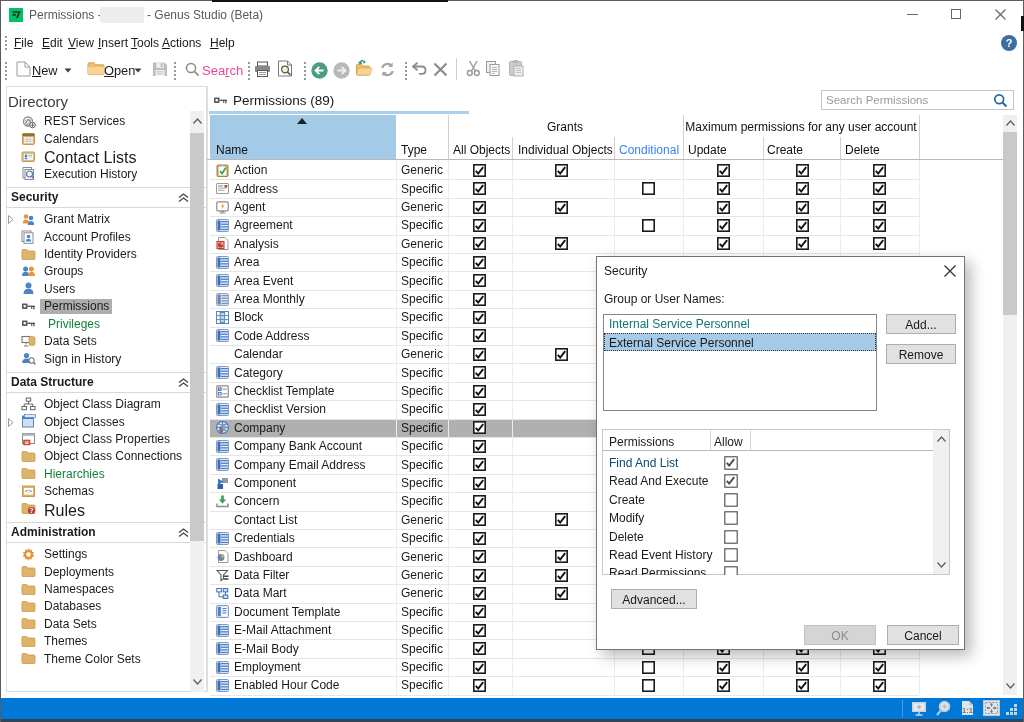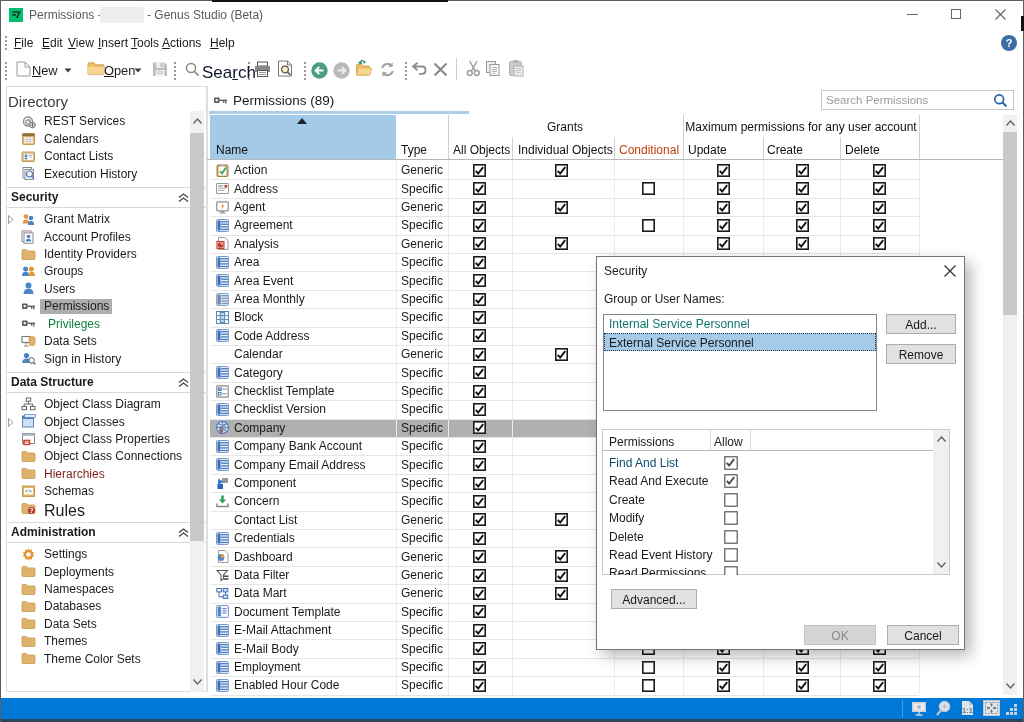--- a/index.html
+++ b/index.html
@@ -83,21 +83,21 @@
     <path d="M1 1.5 h11.5 l2.5 2.5 v11 h-14 z" fill="#bdbdbd"></path>
     <rect x="4.2" y="1.5" width="7.6" height="5.5" fill="#ededed"></rect>
     <rect x="8.6" y="2.3" width="2.2" height="3.8" fill="#bdbdbd"></rect>
     <rect x="3.6" y="9" width="9" height="6" fill="#ededed"></rect>
     <path d="M5 10.8 h6 M5 12.6 h6" stroke="#c6c6c6"></path>
   </svg>
 <svg class="abs" style="left:185px;top:62px" width="15" height="15">
     <circle cx="6" cy="6" r="4.6" fill="none" stroke="#8b8b8b" stroke-width="1.5"></circle>
     <path d="M9.4 9.4 L13.6 13.6" stroke="#8b8b8b" stroke-width="1.6"></path>
   </svg>
-<div class="txt" style="left:202px;top:63px;font-size:17px;color:#0f172a">Sea<u>r</u>ch</div>
+<div class="txt" style="left:202px;top:63px;font-size:13px;color:#ec4899">Sea<u>r</u>ch</div>
 <svg class="abs" style="left:254px;top:61px" width="17" height="16">
     <rect x="3.5" y="1" width="10" height="4" fill="#fff" stroke="#555"></rect>
     <rect x="1" y="5" width="15" height="6" rx="0.8" fill="#888"></rect>
     <rect x="3.5" y="9.5" width="10" height="6" fill="#fff" stroke="#555"></rect>
     <path d="M5 11.5 h7 M5 13.5 h7" stroke="#999"></path>
   </svg>
 <svg class="abs" style="left:277px;top:60px" width="16" height="17">
     <path d="M1.5 1 h9 l4 4 v11 h-13 z" fill="#fff" stroke="#777"></path>
     <path d="M10.5 1 v4 h4" fill="none" stroke="#777"></path>
     <circle cx="8" cy="9.5" r="3.4" fill="#f8f0c8" stroke="#555" stroke-width="1.2"></circle>
@@ -164,21 +164,21 @@
   </svg>
 <div class="txt" style="left:44px;top:131.5px;font-size:12px;color:#1c1c1c">Calendars</div>
 <svg style="position:absolute;left:21px;top:148.5px" width="15" height="15" viewBox="0 0 15 15">
     <rect x="1" y="3" width="12.5" height="9.5" rx="0.8" fill="#e8c27d" stroke="#c89a4e"></rect>
     <rect x="2.4" y="4.5" width="9.8" height="6.6" fill="#fff" stroke="#aaa" stroke-width="0.5"></rect>
     <circle cx="5" cy="7" r="1.4" fill="#4a7cc0"></circle>
     <rect x="3.6" y="8.7" width="2.8" height="1.6" rx="0.8" fill="#4a7cc0"></rect>
     <rect x="7.5" y="5.8" width="3.6" height="0.9" fill="#999"></rect>
     <rect x="7.5" y="7.6" width="3.6" height="0.9" fill="#bbb"></rect>
   </svg>
-<div class="txt" style="left:44px;top:149.0px;font-size:12px;color:#1c1c1c">Contact Lists</div>
+<div class="txt" style="left:44px;top:149.0px;font-size:16px;color:#1c1c1c">Contact Lists</div>
 <svg style="position:absolute;left:21px;top:166.0px" width="15" height="15" viewBox="0 0 15 15">
     <rect x="2" y="1.5" width="8.5" height="10.5" fill="#fff" stroke="#8b8b8b"></rect>
     <rect x="4" y="3.5" width="8.5" height="10" fill="#f4f4f4" stroke="#8b8b8b"></rect>
     <circle cx="8.5" cy="8" r="3" fill="none" stroke="#4a7cc0" stroke-width="1.2"></circle>
     <path d="M10.7 10.2 L13 12.6" stroke="#4a7cc0" stroke-width="1.4"></path>
   </svg>
 <div class="txt" style="left:44px;top:166.5px;font-size:12px;color:#1c1c1c">Execution History</div>
 <div class="abs" style="left:7px;top:187.0px;width:199px;height:21px;border-top:1px solid #d8d8d8;border-bottom:1px solid #d8d8d8;background:#fff"></div>
 <div class="txt" style="left:11px;top:190.0px;font-size:12px;font-weight:bold;color:#1a1a1a">Security</div>
 <svg class="abs" style="left:178px;top:192.5px" width="11" height="10">
@@ -275,21 +275,21 @@
     <path d="M4 10 h3.6 M4 11.4 h3.6" stroke="#fff" stroke-width="0.8"></path>
   </svg>
 <div class="txt" style="left:44px;top:432.0px;font-size:12px;color:#1c1c1c">Object Class Properties</div>
 <svg style="position:absolute;left:21px;top:448.9px" width="15" height="15" viewBox="0 0 15 15">
     <path d="M1 3.5 Q1 2.5 2 2.5 H5.5 L7 4 H13 Q14 4 14 5 V11.5 Q14 12.5 13 12.5 H2 Q1 12.5 1 11.5 Z" fill="#e0b36a" stroke="#c89a4e" stroke-width="0.8"></path>
   </svg>
 <div class="txt" style="left:44px;top:449.4px;font-size:12px;color:#1c1c1c">Object Class Connections</div>
 <svg style="position:absolute;left:21px;top:466.4px" width="15" height="15" viewBox="0 0 15 15">
     <path d="M1 3.5 Q1 2.5 2 2.5 H5.5 L7 4 H13 Q14 4 14 5 V11.5 Q14 12.5 13 12.5 H2 Q1 12.5 1 11.5 Z" fill="#e0b36a" stroke="#c89a4e" stroke-width="0.8"></path>
   </svg>
-<div class="txt" style="left:44px;top:466.9px;font-size:12px;color:#7f1d1d">Hierarchies</div>
+<div class="txt" style="left:44px;top:466.9px;font-size:12px;color:#15803d">Hierarchies</div>
 <svg style="position:absolute;left:21px;top:483.8px" width="15" height="15" viewBox="0 0 15 15">
     <rect x="1.5" y="2" width="12" height="10.5" fill="#e0b36a" stroke="#c89a4e"></rect>
     <rect x="3" y="4" width="9" height="6.5" fill="#fff"></rect>
     <text x="7.5" y="9" font-size="6" fill="#444" text-anchor="middle" font-family="Liberation Mono">&lt;&gt;</text>
   </svg>
 <div class="txt" style="left:44px;top:484.3px;font-size:12px;color:#1c1c1c">Schemas</div>
 <svg style="position:absolute;left:21px;top:501.3px" width="15" height="15" viewBox="0 0 15 15">
     <path d="M1 3.5 Q1 2.5 2 2.5 H5.5 L7 4 H13 Q14 4 14 5 V11.5 Q14 12.5 13 12.5 H2 Q1 12.5 1 11.5 Z" fill="#e0b36a" stroke="#c89a4e" stroke-width="0.8"></path>
     <circle cx="10.5" cy="9.5" r="3.6" fill="#b8413a"></circle>
     <text x="10.5" y="12" font-size="6.5" fill="#fff" text-anchor="middle" font-family="Liberation Sans" font-weight="bold">?</text>
@@ -354,21 +354,21 @@
     <path d="M9.5 9.5 L13.5 13.5" stroke="#2567a4" stroke-width="2"></path>
   </svg>
 <div class="abs" style="left:210px;top:115px;width:186px;height:44.5px;background:#a3cbe8"></div>
 <svg class="abs" style="left:297px;top:118px" width="10" height="6">
     <path d="M5 0 L10 6 L0 6 Z" fill="#222"></path>
   </svg>
 <div class="txt" style="left:216px;top:143px;font-size:12px;color:#111">Name</div>
 <div class="txt" style="left:401px;top:143px;font-size:12px;color:#111">Type</div>
 <div class="txt" style="left:453px;top:143px;font-size:12px;color:#111">All Objects</div>
 <div class="txt" style="left:518px;top:143px;font-size:12px;color:#111">Individual Objects</div>
-<div class="txt" style="left:619px;top:143px;font-size:12px;color:#c2410c">Conditional</div>
+<div class="txt" style="left:619px;top:143px;font-size:12px;color:#3b82f6">Conditional</div>
 <div class="txt" style="left:688px;top:143px;font-size:12px;color:#111">Update</div>
 <div class="txt" style="left:767px;top:143px;font-size:12px;color:#111">Create</div>
 <div class="txt" style="left:845px;top:143px;font-size:12px;color:#111">Delete</div>
 <div class="txt" style="left:565px;top:120px;font-size:12px;color:#111;transform:translateX(-50%)">Grants</div>
 <div class="txt" style="left:801px;top:120px;font-size:12px;color:#111;transform:translateX(-50%)">Maximum permissions for any user account</div>
 <div class="abs" style="left:448px;top:115px;width:1px;height:44px;background:#d0d0d0"></div>
 <div class="abs" style="left:683px;top:115px;width:1px;height:44px;background:#d0d0d0"></div>
 <div class="abs" style="left:919px;top:115px;width:1px;height:44px;background:#d0d0d0"></div>
 <div class="abs" style="left:512px;top:137px;width:1px;height:22px;background:#d0d0d0"></div>
 <div class="abs" style="left:614px;top:137px;width:1px;height:22px;background:#d0d0d0"></div>

